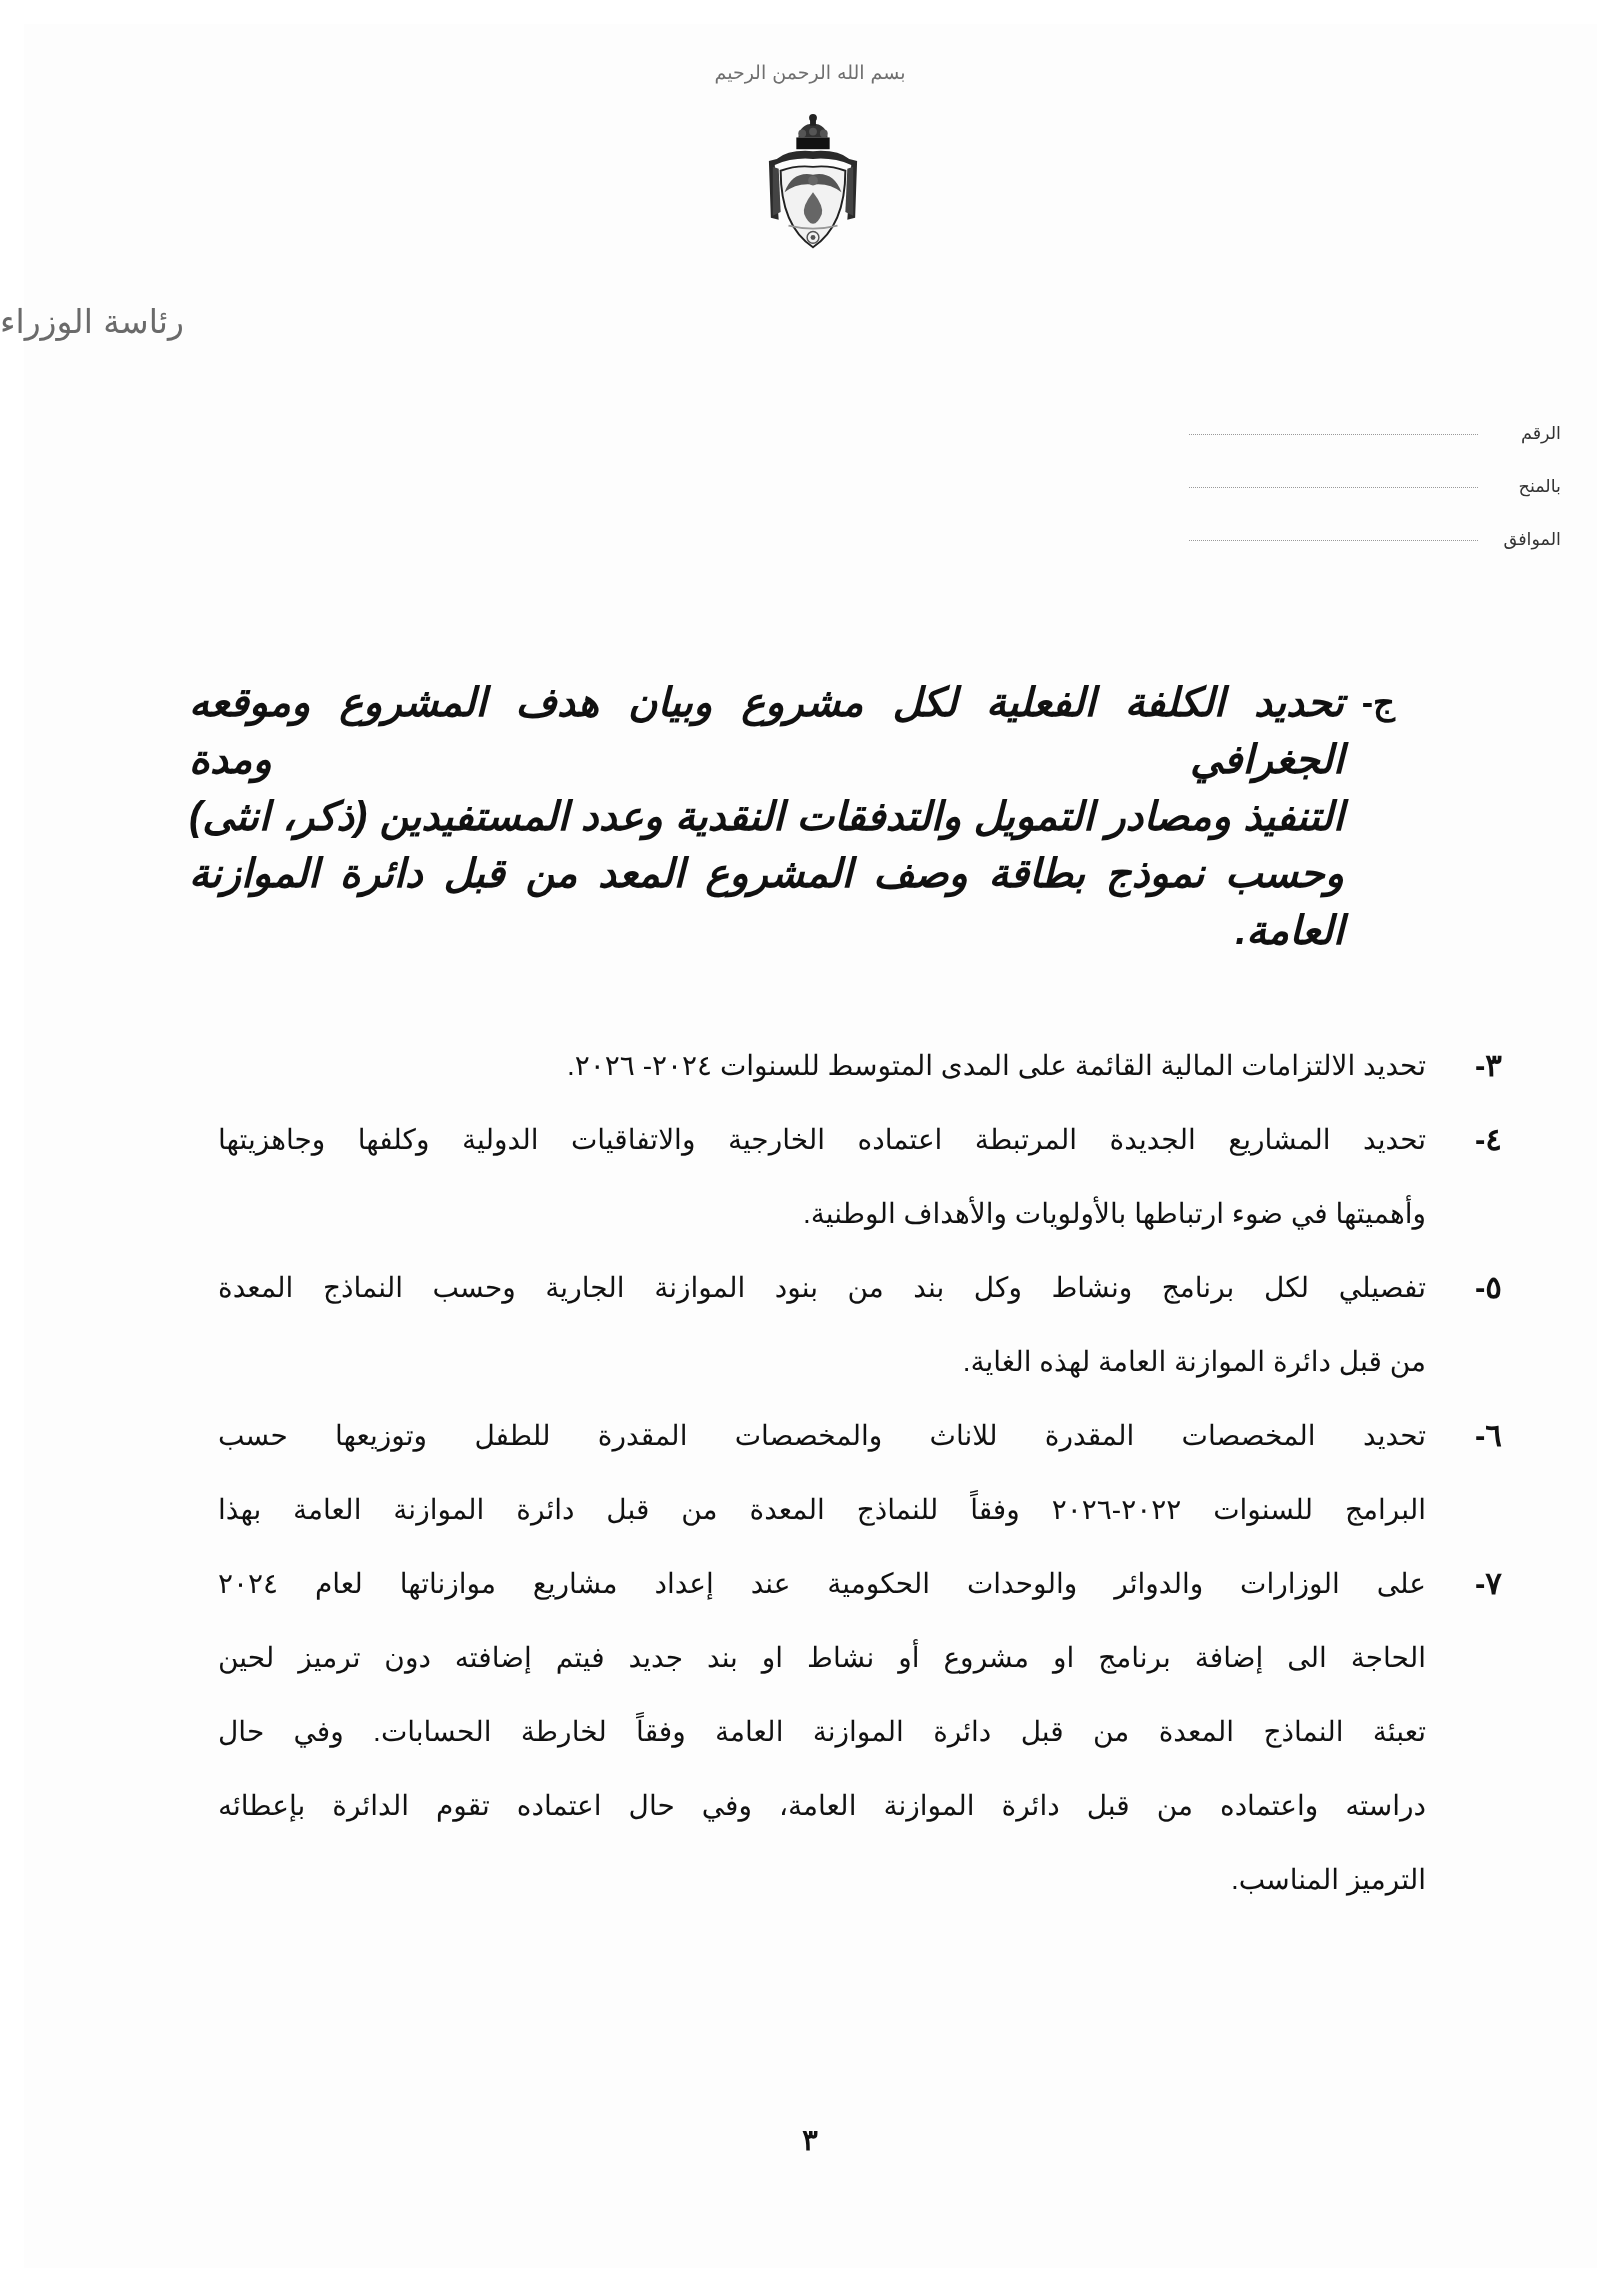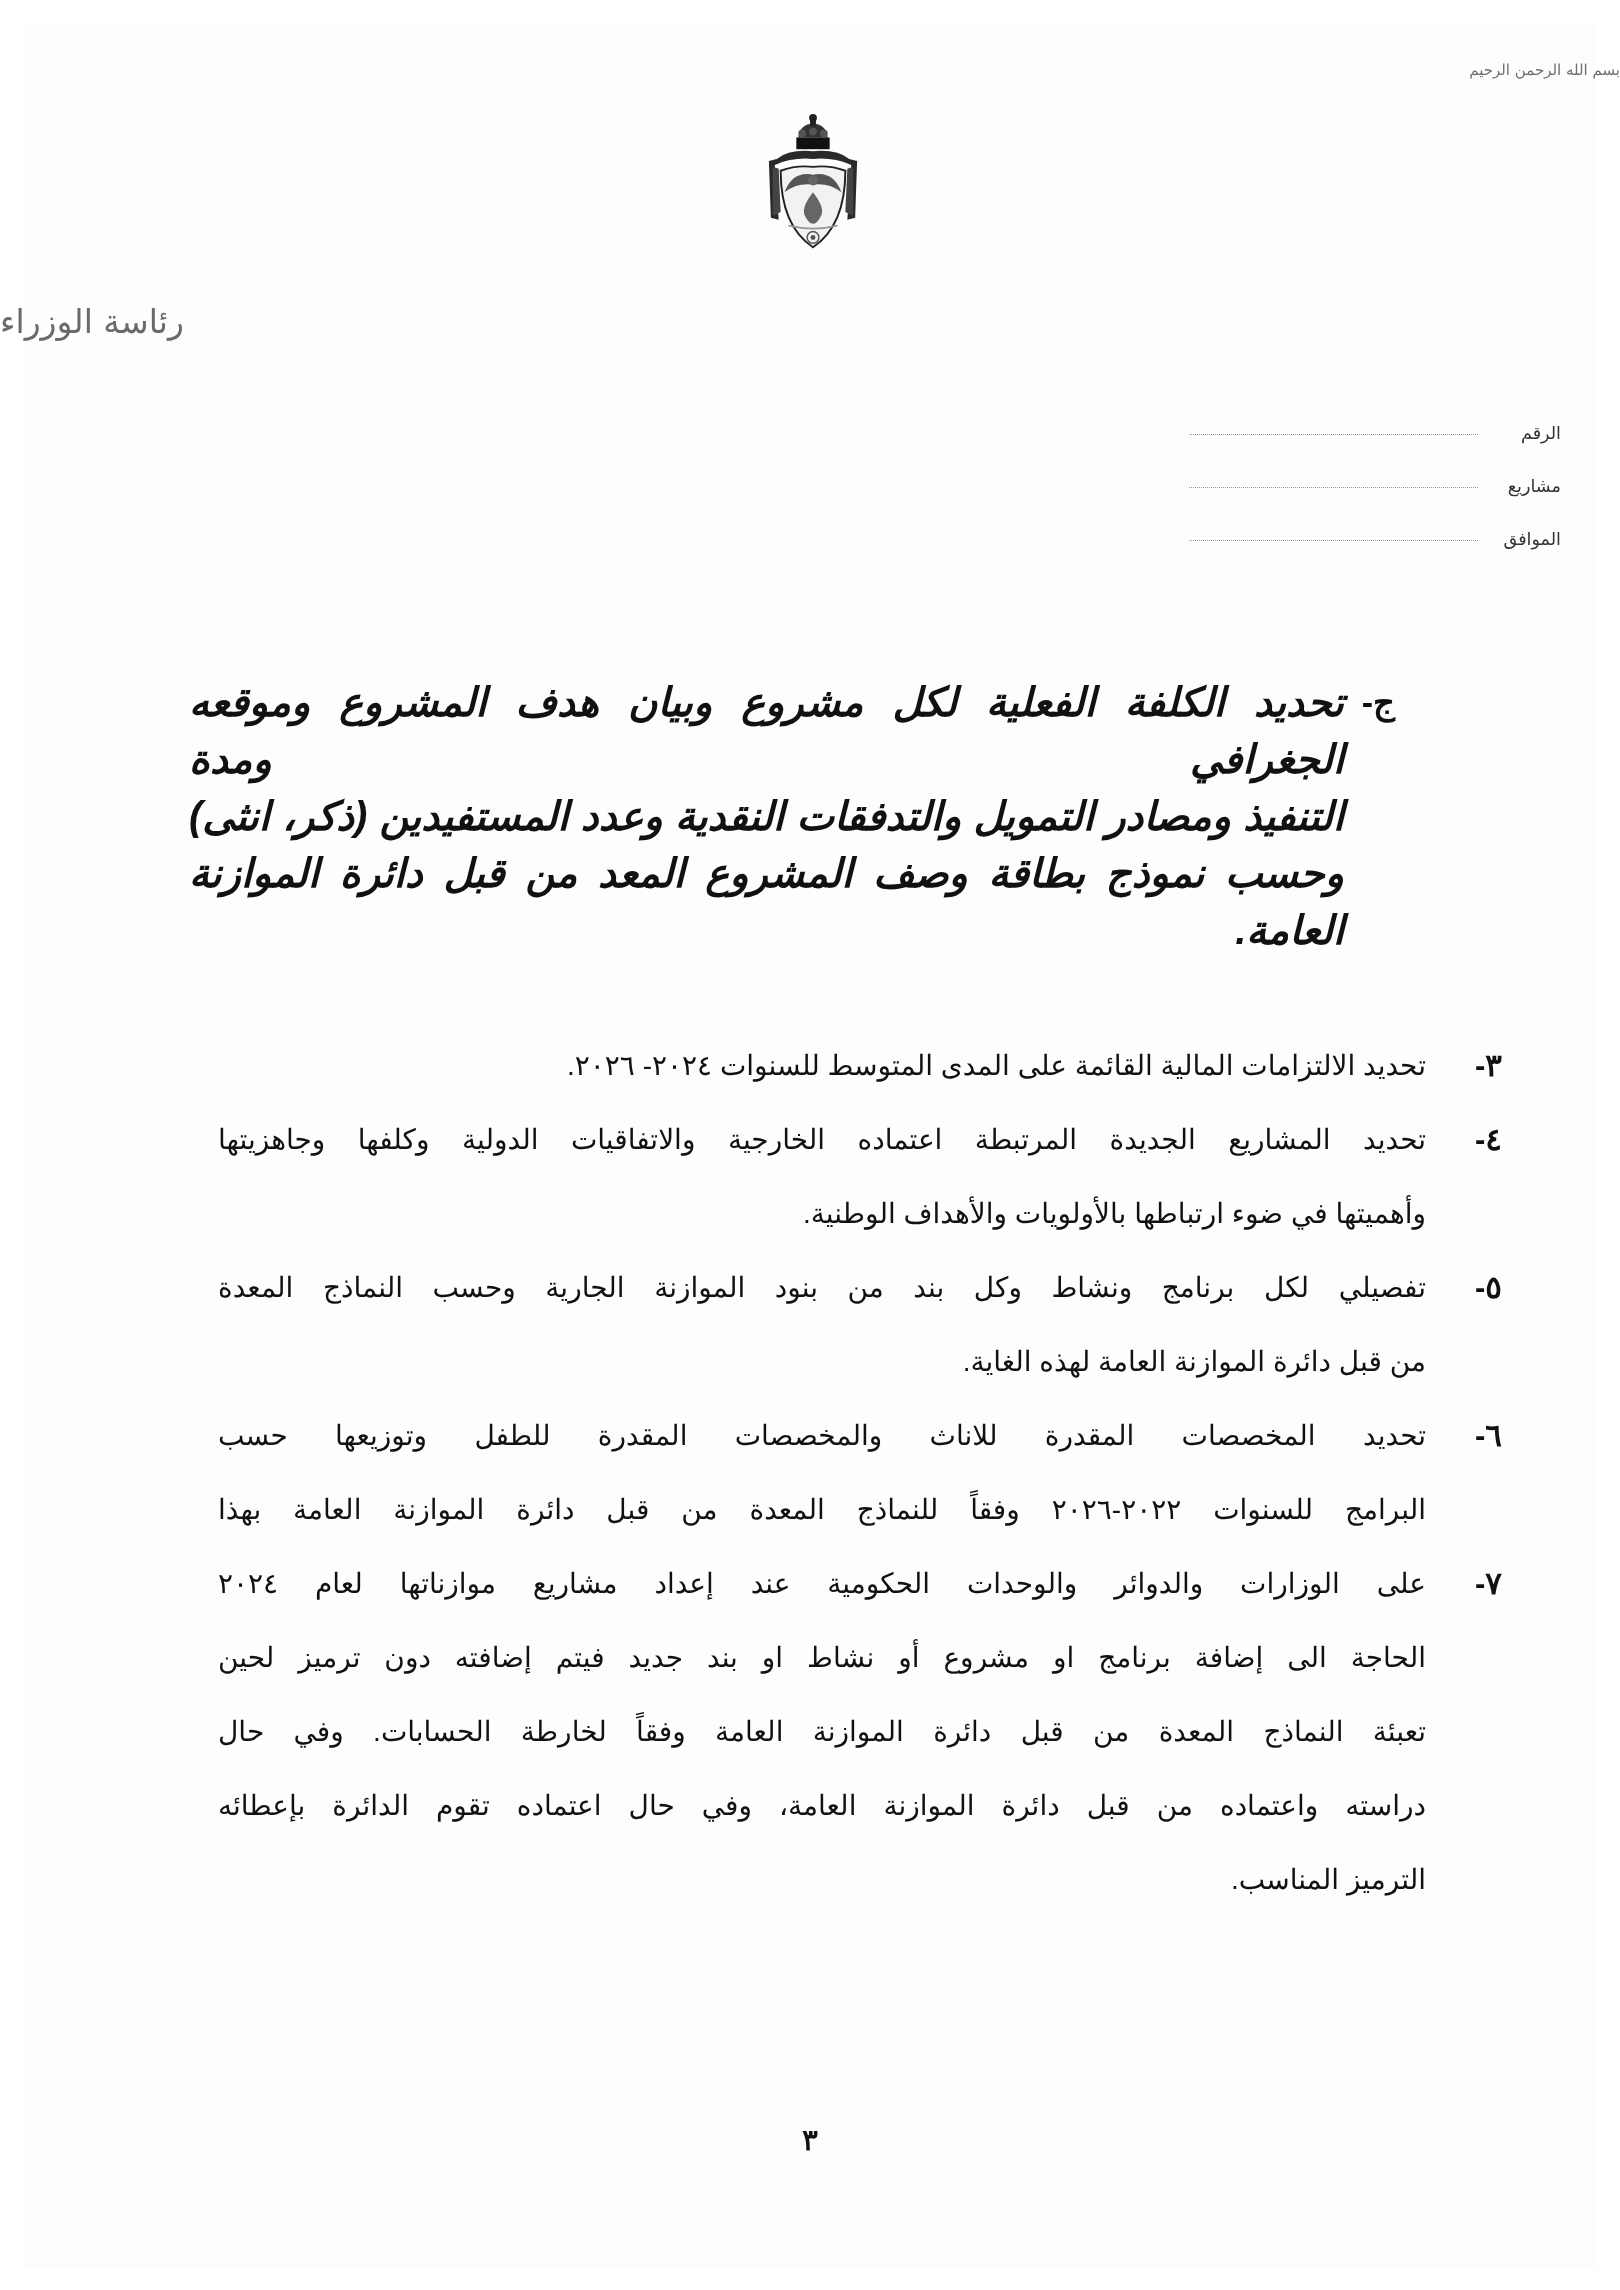--- a/index.html
+++ b/index.html
@@ -1,20 +1,20 @@
 <!DOCTYPE html>
 <html><head>
   <meta charset="utf-8">
   <style>
     html, body { margin: 0; padding: 0; background: #ffffff; }
     body { width: 1620px; height: 2291px; position: relative; overflow: hidden; font-family: "DejaVu Sans", sans-serif; color: #111; }
     .page { position: absolute; left: 23.5px; top: 23.5px; width: 1573px; height: 2244px; background: #fdfdfd; }
 
     
-    .basmala { position: absolute; left: 0; width: 1620px; top: 61px; text-align: right; font-family: "DejaVu Serif", serif; font-size: 15px; color: #6f6f6f; letter-spacing: 1px; }
+    .basmala { position: absolute; left: 0; width: 1620px; top: 61px; text-align: center; font-family: "DejaVu Serif", serif; font-size: 19px; color: #6f6f6f; letter-spacing: 1px; }
     .crest { position: absolute; left: 759px; top: 110px; width: 108px; height: 149px; }
     .office-title { position: absolute; left: 0; width: 1620px; top: 302px; text-align: left; font-family: "DejaVu Serif", serif; font-size: 33px; color: #6a6a6a; letter-spacing: 2px; }
 
     
     .ref-block { position: absolute; right: 59px; top: 423px; width: 372px; direction: rtl; }
     .ref-row { display: flex; align-items: baseline; height: 53px; }
     .ref-label { font-family: "DejaVu Sans", sans-serif; font-size: 17.6px; color: #333; width: 69px; text-align: right; }
     .ref-dots { flex: 1; border-bottom: 1.5px dotted #999; margin-right: 13.7px; height: 1px; position: relative; top: -3.9px; }
 
     
@@ -70,21 +70,21 @@
 </svg>
 
 <div class="office-title">رئاسة الوزراء</div>
 
 <div class="ref-block">
   <div class="ref-row">
     <span class="ref-label">الرقم</span>
     <span class="ref-dots"></span>
   </div>
   <div class="ref-row">
-    <span class="ref-label">مشاريع</span>
+    <span class="ref-label">بالمنح</span>
     <span class="ref-dots"></span>
   </div>
   <div class="ref-row">
     <span class="ref-label">الموافق</span>
     <span class="ref-dots"></span>
   </div>
 </div>
 
 <div class="sub-item">
   <div class="sub-row">

